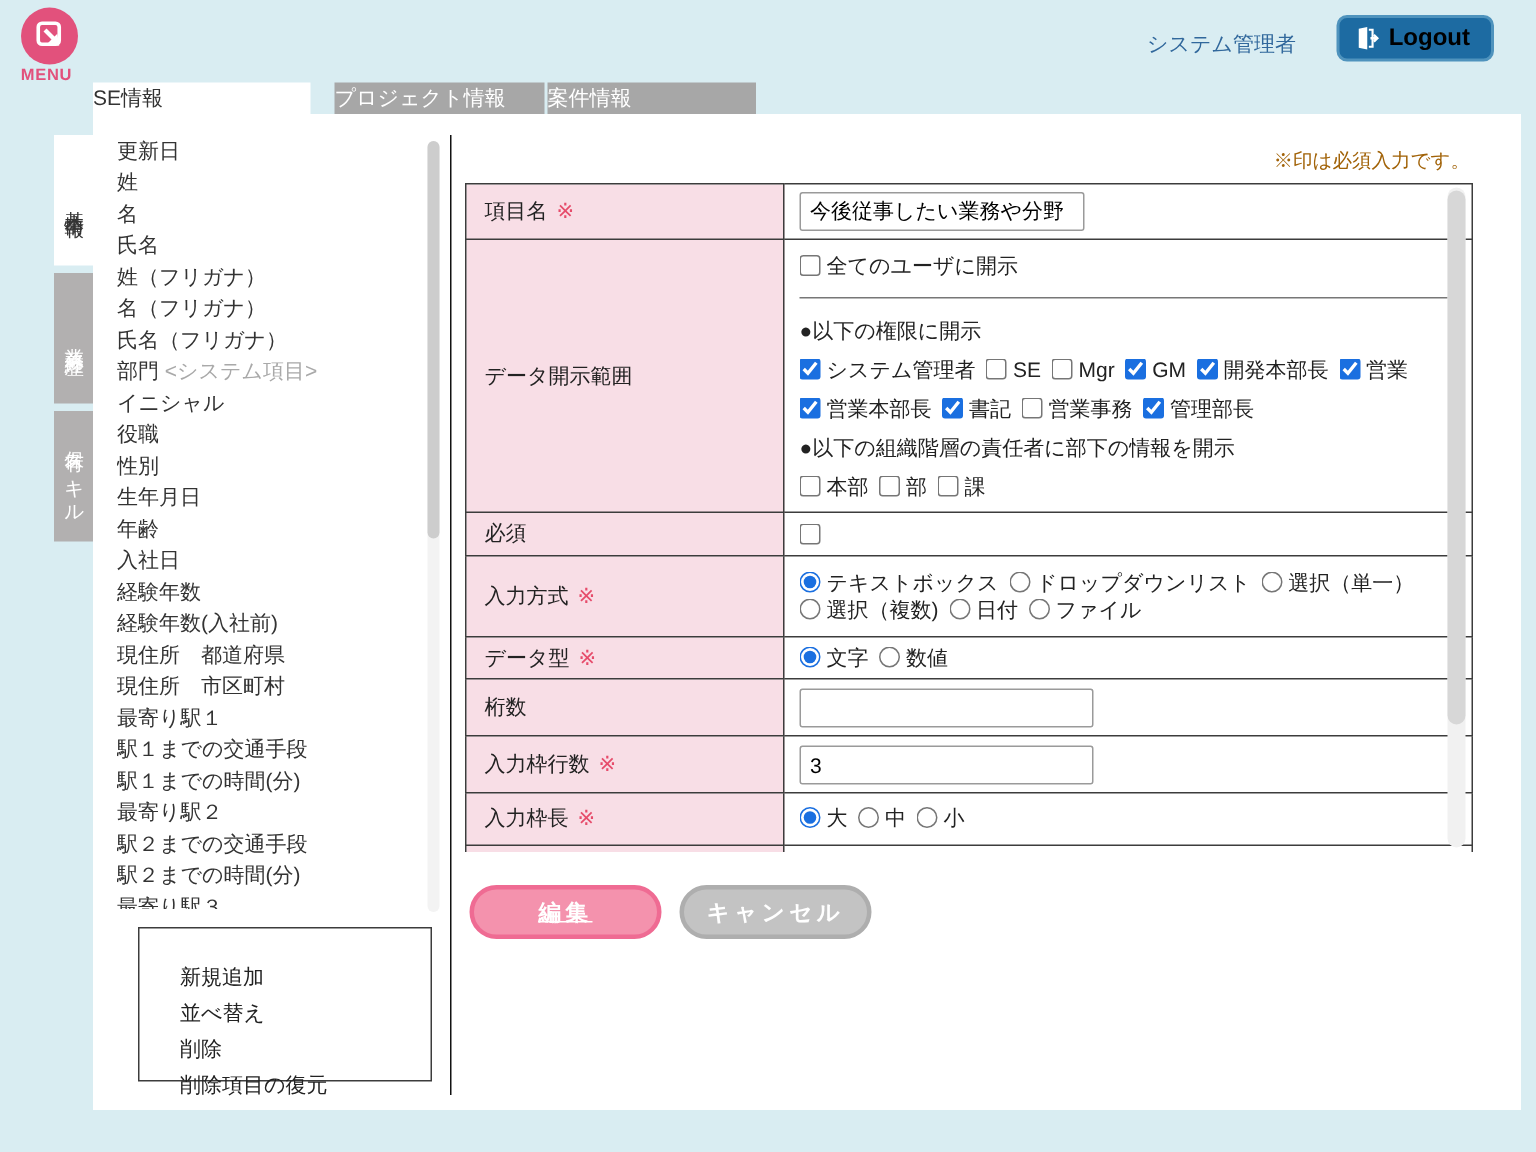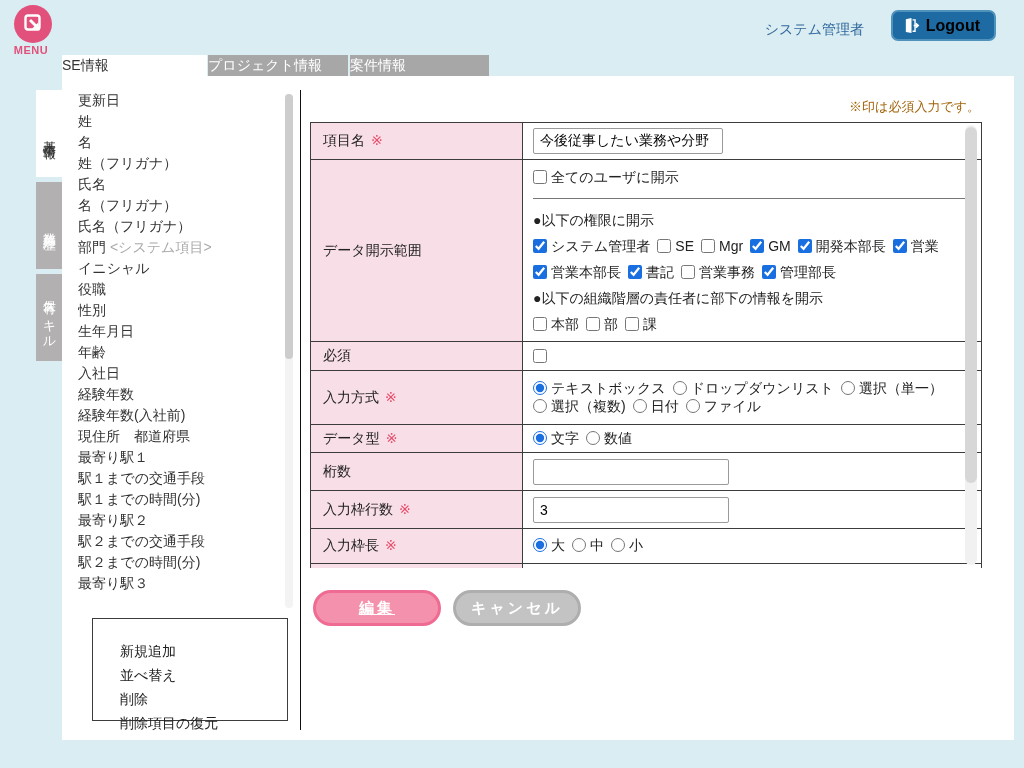--- a/index.html
+++ b/index.html
@@ -17,21 +17,21 @@
   .logout-btn { position:absolute; right:28px; top:10px; height:31px; padding:0 14px 0 10px;
                 background:#1d6ba2; border:2px solid #4f93bd; border-radius:7px; color:#000000;
                 font-size:16px; font-weight:bold; display:flex; align-items:center; gap:6px; cursor:pointer;
                 font-family:"Liberation Sans",sans-serif; }
 
   
   .tabs { position:absolute; left:62px; top:55px; display:flex; }
   .tab { height:21px; line-height:21px; text-align:left; font-size:14px; background:#a7a7a7; color:#fff; cursor:pointer; }
   .tab.active { background:#fff; color:#333; }
   .tab:nth-child(1){ width:145px; }
-  .tab:nth-child(2){ width:140px; margin-left:1px; }
+  .tab:nth-child(2){ width:140px; margin-left:16px; }
   .tab:nth-child(3){ width:139px; margin-left:2px; }
 
   
   .panel { position:absolute; left:62px; top:76px; width:952px; height:664px; background:#fff; }
 
   
   .side-tabs { position:absolute; left:-26px; top:14px; width:26px; }
   .side-tab { width:26px; height:87px; margin-bottom:5px; writing-mode:vertical-rl; text-orientation:upright;
               display:flex; align-items:center; justify-content:center; font-size:13px;
               background:#b2b0b0; color:#fff; cursor:pointer; letter-spacing:2px; }
@@ -115,34 +115,35 @@
       <div class="side-tab active">基本情報</div>
       <div class="side-tab">業務経歴</div>
       <div class="side-tab">保有スキル</div>
     </div>
 
   <div class="item-list">
     <ul id="itemList">
         <li><span>更新日</span></li>
         <li><span>姓</span></li>
         <li><span>名</span></li>
+        <li><span>氏名</span></li>
         <li><span>姓（フリガナ）</span></li>
-        <li><span>氏名</span></li>
         <li><span>名（フリガナ）</span></li>
         <li><span>氏名（フリガナ）</span></li>
         <li><span>部門</span><span class="suffix"> &lt;システム項目&gt;</span></li>
         <li><span>イニシャル</span></li>
         <li><span>役職</span></li>
         <li><span>性別</span></li>
         <li><span>生年月日</span></li>
         <li><span>年齢</span></li>
         <li><span>入社日</span></li>
         <li><span>経験年数</span></li>
         <li><span>経験年数(入社前)</span></li>
         <li><span>現住所　都道府県</span></li>
+        <li><span>現住所　市区町村</span></li>
         <li><span>最寄り駅１</span></li>
         <li><span>駅１までの交通手段</span></li>
         <li><span>駅１までの時間(分)</span></li>
         <li><span>最寄り駅２</span></li>
         <li><span>駅２までの交通手段</span></li>
         <li><span>駅２までの時間(分)</span></li>
         <li><span>最寄り駅３</span></li>
       </ul>
   </div>
   <div class="side-scroll">

